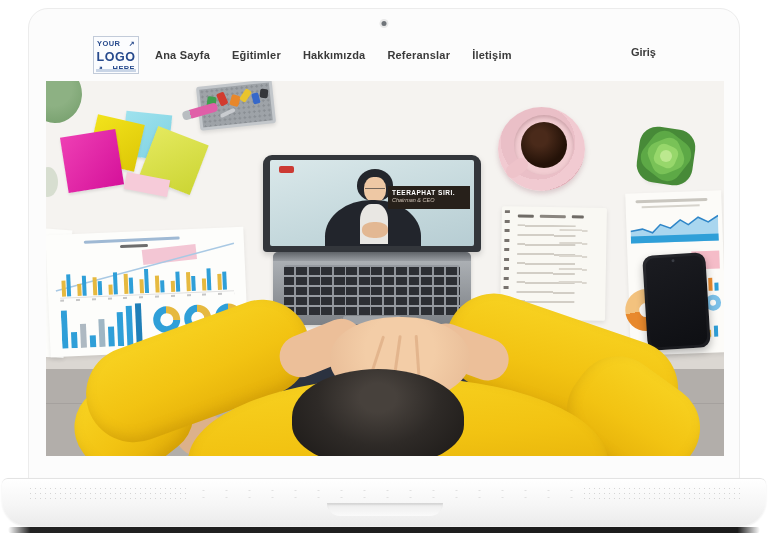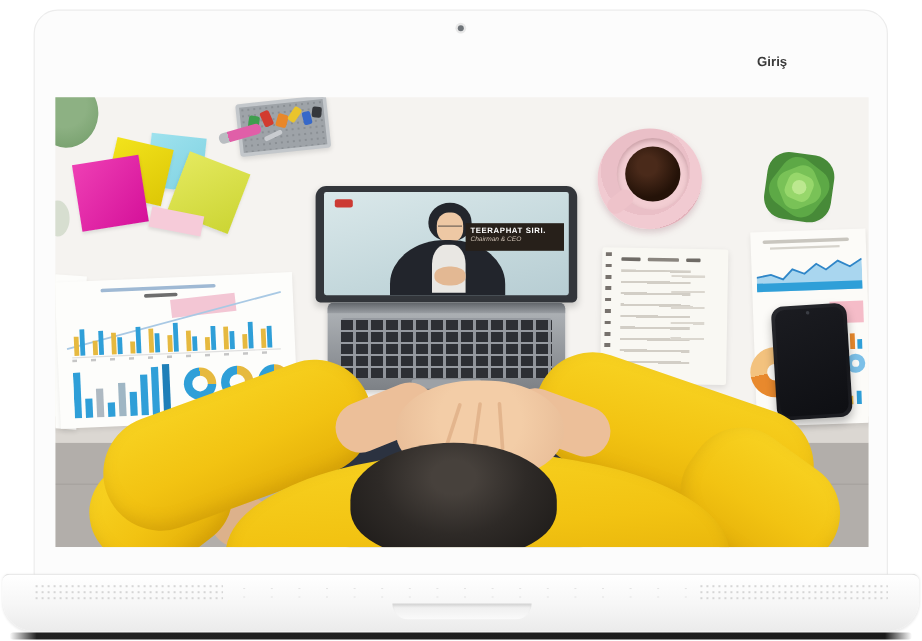--- a/index.html
+++ b/index.html
@@ -200,20 +200,39 @@
 <body>
 
 <div class="stage">
 
   <div class="lid">
     <div class="webcam"></div>
 
     <div class="screen">
 
       <header class="navbar">
+        <a class="logo">
+          <span class="logo-row1">
+            <span>YOUR</span>
+            <span class="logo-arrow">↗</span>
+          </span>
+          <span class="logo-row2">LOGO</span>
+          <span class="logo-row3">
+            <span class="logo-arrow">↗</span>
+            <span>HERE</span>
+          </span>
+          <span class="logo-underline"></span>
+        </a>
+        <nav class="menu">
+          <a class="menu-item">Ana Sayfa</a>
+          <a class="menu-item">Eğitimler</a>
+          <a class="menu-item">Hakkımızda</a>
+          <a class="menu-item">Referanslar</a>
+          <a class="menu-item">İletişim</a>
+        </nav>
         <a class="login">Giriş</a>
       </header>
 
       <div class="hero">
         <div class="abs floor-edge"></div>
         <div class="abs floor"></div>
         <div class="abs floor-seam-h"></div>
         <div class="abs floor-seam-v"></div>
 
         <div class="abs plant-tl"></div>

